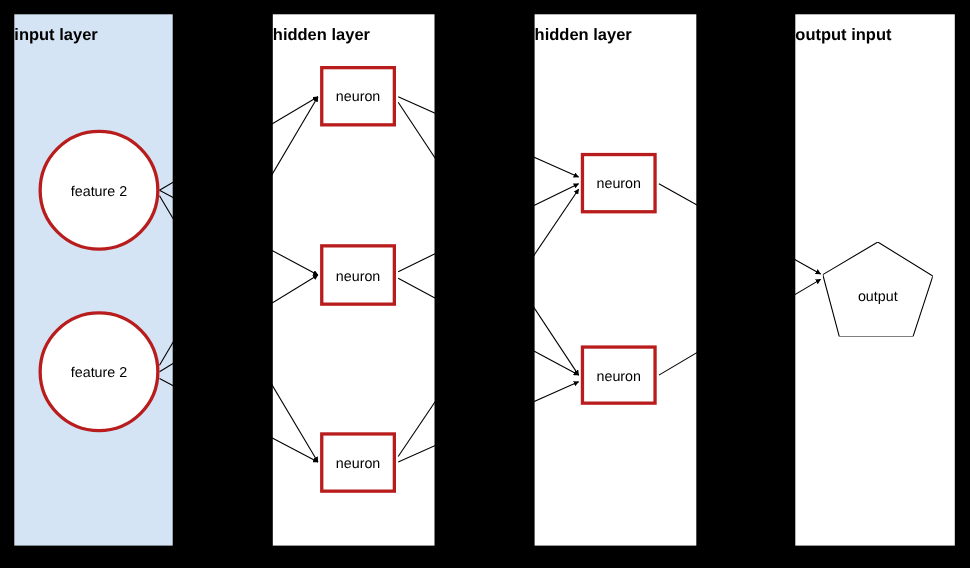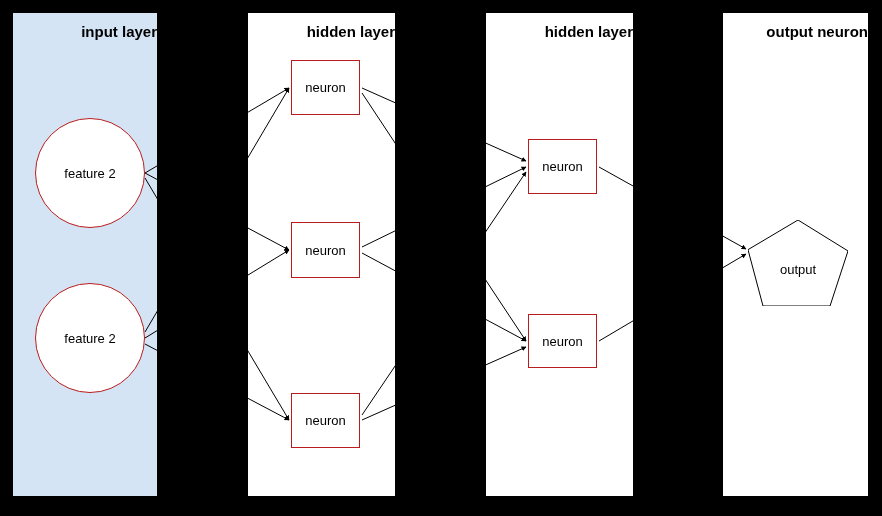--- a/index.html
+++ b/index.html
@@ -16,21 +16,21 @@
     font-family: "Liberation Sans", sans-serif;
   }
   .layer-panel {
     position: absolute;
     box-sizing: border-box;
   }
   .layer-title {
     position: absolute;
     left: 0;
     right: 0;
-    text-align: right;
+    text-align: left;
     font-weight: bold;
     font-size: 15px;
     color: #000000;
     font-family: "Liberation Sans", sans-serif;
     white-space: nowrap;
   }
   #edges {
     position: absolute;
     left: 0;
     top: 0;
@@ -40,21 +40,21 @@
   }
   .node {
     position: absolute;
     box-sizing: border-box;
     display: flex;
     align-items: center;
     justify-content: center;
     font-size: 13px;
     color: #000000;
     background: #ffffff;
-    border: 1px solid #b91c1c;
+    border: 3px solid #b91c1c;
     font-family: "Liberation Sans", sans-serif;
   }
   .node.circle {
     border-radius: 50%;
   }
   .node.pentagon {
     border: none;
     background: transparent;
   }
   .pentagon-svg {
@@ -131,16 +131,16 @@
           <polygon points="50,0 100,30.959999999999997 82,86 15,86 0,29.669999999999998" fill="#ffffff" stroke="#000000" stroke-width="1"></polygon>
         </svg>
         <span class="pentagon-label" style="margin-top: 12px;">output</span>
       </div>
     </div>
 
   <div id="titles">
       <div class="layer-title" style="left: 13px; width: 144px; top: 23px;">input layer</div>
       <div class="layer-title" style="left: 248px; width: 147px; top: 23px;">hidden layer</div>
       <div class="layer-title" style="left: 486px; width: 147px; top: 23px;">hidden layer</div>
-      <div class="layer-title" style="left: 723px; width: 145px; top: 23px;">output neuron</div>
+      <div class="layer-title" style="left: 723px; width: 145px; top: 23px;">output input</div>
     </div>
 
 </div>
 
 </body></html>

